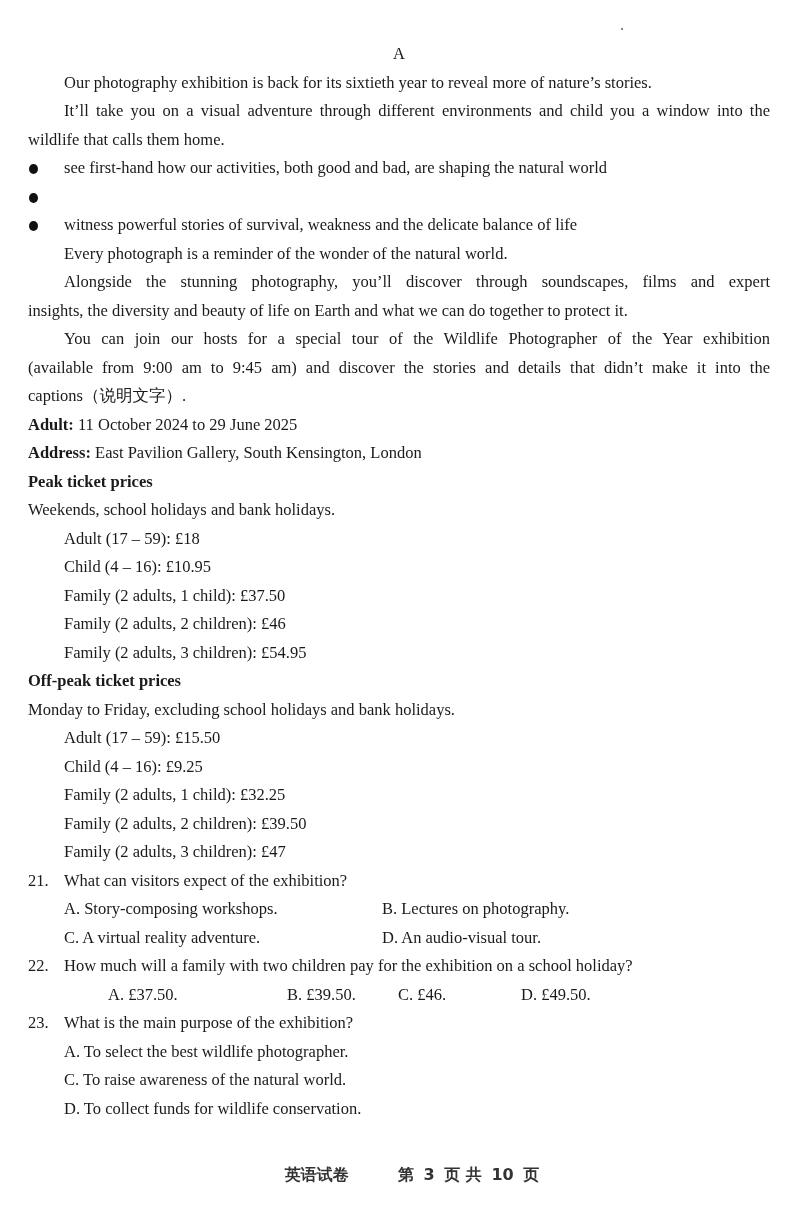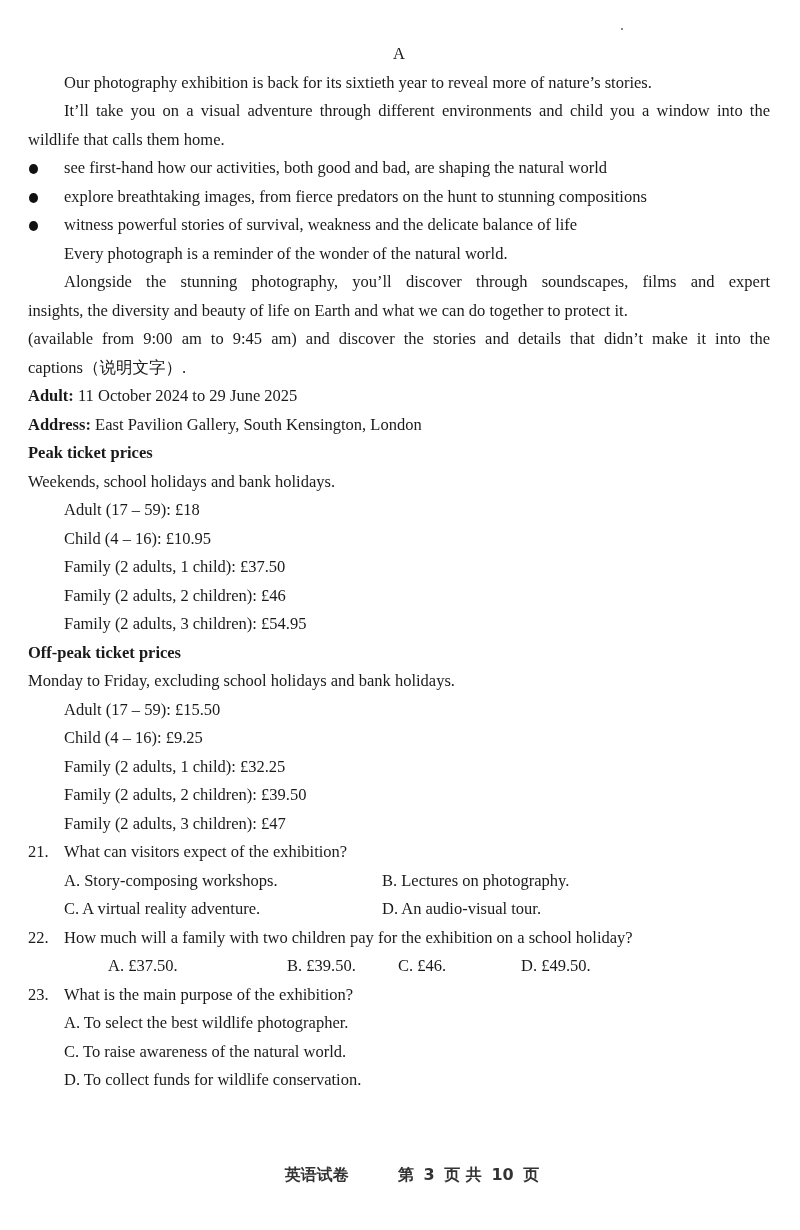--- a/index.html
+++ b/index.html
@@ -45,30 +45,30 @@
   <div class="line indent">Our photography exhibition is back for its sixtieth year to reveal more of nature’s stories.</div>
   <div class="line indent justify">It’ll take you on a visual adventure through different environments and child you a window into the</div>
   <div class="line">wildlife that calls them home.</div>
 
   <div class="line bullet">
     <span class="dot"></span>
     <span>see first-hand how our activities, both good and bad, are shaping the natural world</span>
   </div>
   <div class="line bullet">
     <span class="dot"></span>
-    <span>explore breathtaking images, from fierce predators on the hunt to stunning compositions</span>
   </div>
   <div class="line bullet">
     <span class="dot"></span>
     <span>witness powerful stories of survival, weakness and the delicate balance of life</span>
   </div>
 
   <div class="line indent">Every photograph is a reminder of the wonder of the natural world.</div>
   <div class="line indent justify">Alongside the stunning photography, you’ll discover through soundscapes, films and expert</div>
   <div class="line">insights, the diversity and beauty of life on Earth and what we can do together to protect it.</div>
+  <div class="line indent justify">You can join our hosts for a special tour of the Wildlife Photographer of the Year exhibition</div>
   <div class="line justify">(available from 9:00 am to 9:45 am) and discover the stories and details that didn’t make it into the</div>
   <div class="line">captions（说明文字）.</div>
 
   <div class="line">
     <span class="bold">Adult:</span><span> 11 October 2024 to 29 June 2025</span>
   </div>
   <div class="line">
     <span class="bold">Address:</span><span> East Pavilion Gallery, South Kensington, London</span>
   </div>
 

